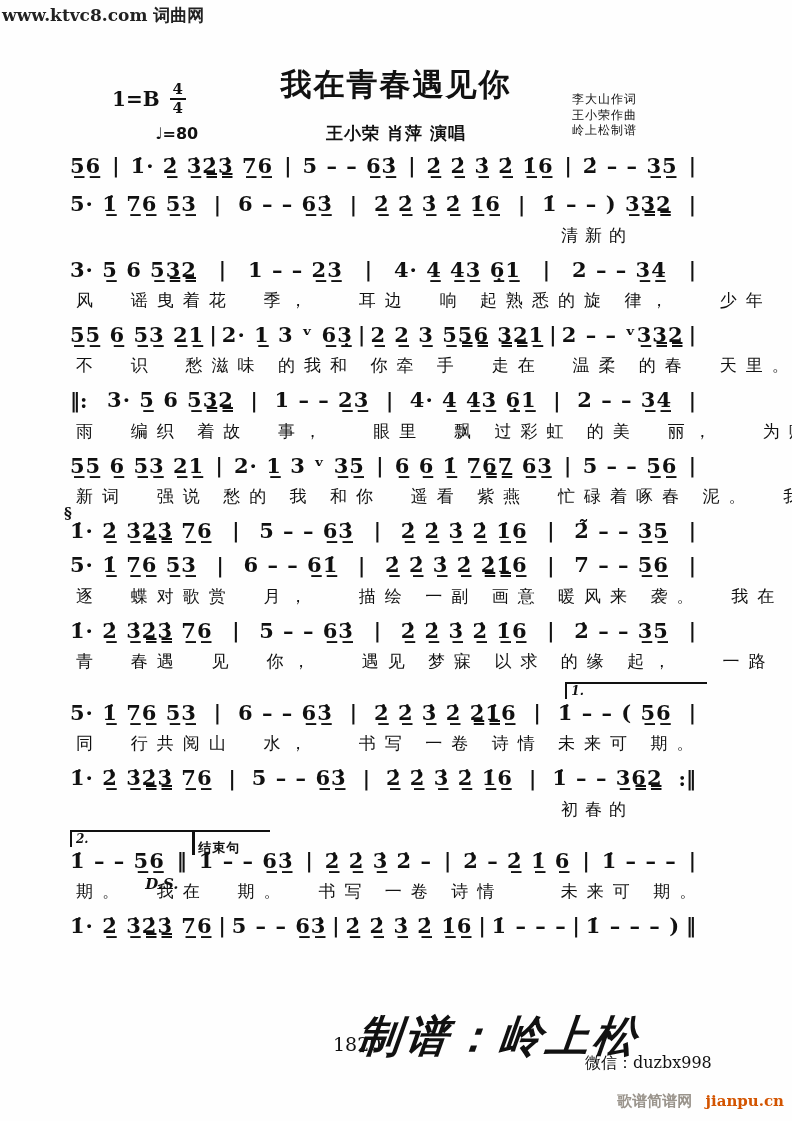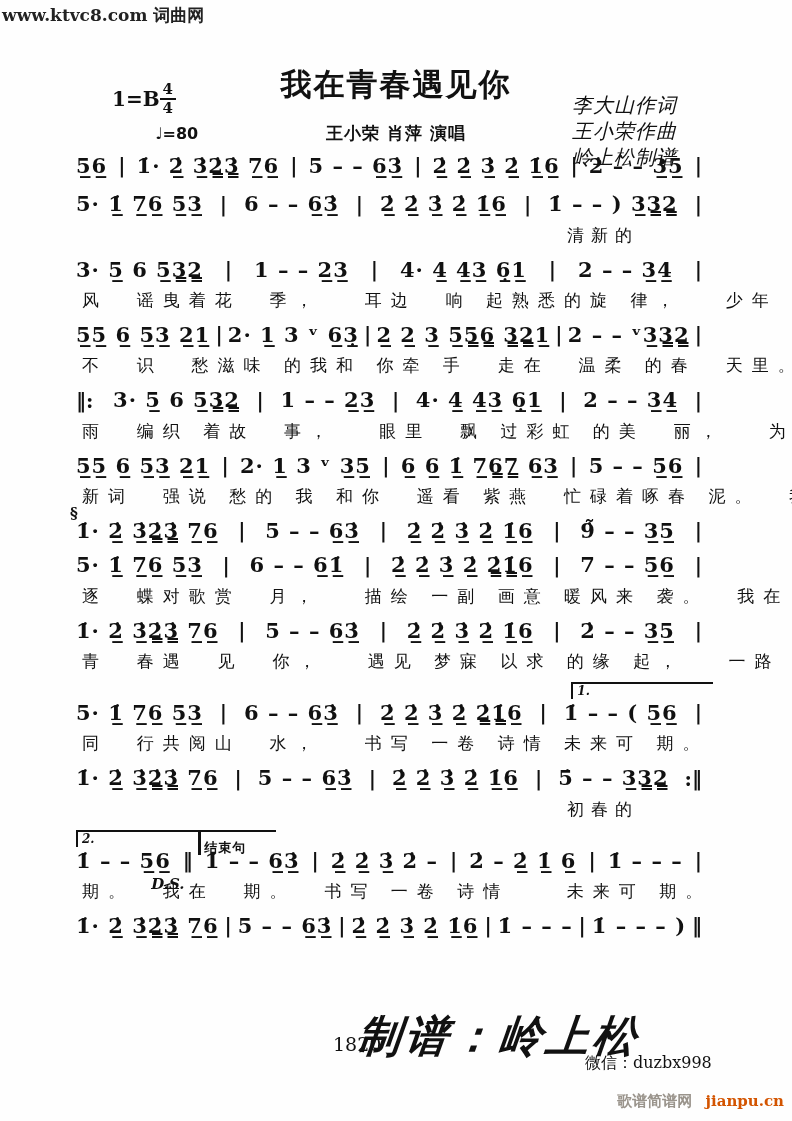--- a/index.html
+++ b/index.html
@@ -3,34 +3,34 @@
 <meta charset="utf-8">
 <style>
   html,body{margin:0;padding:0;background:#e8e8e8;}
   .page{position:relative;width:792px;height:1121px;background:#fefefe;color:#111;
         font-family:"DejaVu Serif", serif;overflow:hidden;margin:0 auto;}
 
   
   .wm-top{position:absolute;top:4px;left:2px;font-size:17px;font-weight:bold;color:#222;
           font-family:"DejaVu Serif", serif;}
   .keysig{position:absolute;top:82px;left:112px;font-size:20px;font-weight:bold;
-          display:flex;align-items:center;gap:0;}
+          display:flex;align-items:center;gap:10px;}
   .frac{display:inline-flex;flex-direction:column;align-items:center;line-height:1;}
   .frac .num{display:block;border-bottom:2px solid #111;padding:0 3px 1px;font-size:15px;font-weight:bold;}
   .frac .den{display:block;padding-top:1px;font-size:15px;font-weight:bold;}
   .title{position:absolute;top:64px;left:0;width:100%;text-align:center;font-size:31px;
          font-weight:bold;font-family:Liberation Sans, sans-serif;letter-spacing:2px;}
   .performer{position:absolute;top:122px;left:0;width:100%;text-align:center;font-size:17px;
              font-weight:bold;letter-spacing:1px;}
   .tempo{position:absolute;top:124px;left:155px;font-size:16px;font-weight:bold;
          font-family:"DejaVu Sans", sans-serif;}
-  .credits{position:absolute;top:92px;left:572px;font-size:20px;line-height:1.3;letter-spacing:1px;font-style:italic;}
+  .credits{position:absolute;top:92px;left:572px;font-size:12px;line-height:1.3;letter-spacing:1px;}
 
   
-  .systems{position:absolute;top:152px;left:76px;width:627px;}
+  .systems{position:absolute;top:152px;left:70px;width:627px;}
   .system{position:relative;margin-bottom:6px;}
   .system.pad-top{padding-top:17px;}
   .notes-row{display:flex;justify-content:space-between;align-items:flex-end;
              font-size:21px;font-weight:bold;line-height:1.35;white-space:pre;}
   .m{white-space:pre;letter-spacing:1px;}
   .bar{font-weight:bold;padding:0 1px;font-size:20px;}
   .prefix{font-weight:bold;font-size:20px;margin-right:4px;}
   .segno{position:absolute;left:-6px;top:-13px;font-size:15px;font-weight:bold;}
   .lyrics{white-space:pre;font-size:17px;letter-spacing:9px;padding:5px 0 2px 6px;height:24px;}
   .lyrics.right{text-align:right;padding-right:64px;letter-spacing:7px;}
@@ -93,37 +93,37 @@
       <div class="system">
         <div class="notes-row"><span class="prefix">‖:</span><span class="m">3· 5̲ 6 5̲3̳2̳</span><span class="bar">|</span><span class="m">1 – – 2̲3̲</span><span class="bar">|</span><span class="m">4· 4̲ 4̲3̲ 6̲̣1̲</span><span class="bar">|</span><span class="m">2 – – 3̲4̲</span><span class="bar">|</span></div>
         <div class="lyrics">雨  编织 着故  事，   眼里  飘 过彩虹 的美  丽，   为赋</div>
       </div>
       <div class="system">
         <div class="notes-row"><span class="m">5̲5̲ 6̲ 5̲3̲ 2̲1̲</span><span class="bar">|</span><span class="m">2· 1̲ 3 ᵛ 3̲5̲</span><span class="bar">|</span><span class="m">6̲ 6̲ 1̲̇ 7̲6̳7̳ 6̲3̲</span><span class="bar">|</span><span class="m">5 – – 5̲6̲</span><span class="bar">|</span></div>
         <div class="lyrics">新词  强说 愁的 我 和你  遥看 紫燕  忙碌着啄春 泥。  我在</div>
       </div>
       <div class="system">
         <span class="segno">§</span>
-        <div class="notes-row"><span class="m">1̇· 2̲̇ 3̲̇2̳̇3̳̇ 7̲6̲</span><span class="bar">|</span><span class="m">5 – – 6̲3̲̇</span><span class="bar">|</span><span class="m">2̲̇ 2̲̇ 3̲̇ 2̲̇ 1̲̇6̲</span><span class="bar">|</span><span class="m">9̇̃ – – 3̲5̲</span><span class="bar">|</span></div>
+        <div class="notes-row"><span class="m">1̇· 2̲̇ 3̲̇2̳̇3̳̇ 7̲6̲</span><span class="bar">|</span><span class="m">5 – – 6̲3̲̇</span><span class="bar">|</span><span class="m">2̲̇ 2̲̇ 3̲̇ 2̲̇ 1̲̇6̲</span><span class="bar">|</span><span class="m">2̇̃ – – 3̲5̲</span><span class="bar">|</span></div>
       </div>
       <div class="system">
         <div class="notes-row"><span class="m">5· 1̲̇ 7̲6̲ 5̲3̲</span><span class="bar">|</span><span class="m">6 – – 6̲1̲̇</span><span class="bar">|</span><span class="m">2̲̇ 2̲̇ 3̲̇ 2̲̇ 2̳̇1̳̇6̲</span><span class="bar">|</span><span class="m">7 – – 5̲6̲</span><span class="bar">|</span></div>
         <div class="lyrics">逐  蝶对歌赏  月，   描绘 一副 画意 暖风来 袭。  我在</div>
       </div>
       <div class="system">
         <div class="notes-row"><span class="m">1̇· 2̲̇ 3̲̇2̳̇3̳̇ 7̲6̲</span><span class="bar">|</span><span class="m">5 – – 6̲3̲̇</span><span class="bar">|</span><span class="m">2̲̇ 2̲̇ 3̲̇ 2̲̇ 1̲̇6̲</span><span class="bar">|</span><span class="m">2̇ – – 3̲5̲</span><span class="bar">|</span></div>
         <div class="lyrics">青  春遇  见  你，   遇见 梦寐 以求 的缘 起，   一路</div>
       </div>
       <div class="system pad-top">
         <div class="ending" style="left: 79%; width: 21%;">1.</div>
         <div class="notes-row"><span class="m">5· 1̲̇ 7̲6̲ 5̲3̲</span><span class="bar">|</span><span class="m">6 – – 6̲3̲̇</span><span class="bar">|</span><span class="m">2̲̇ 2̲̇ 3̲̇ 2̲̇ 2̳̇1̳̇6̲</span><span class="bar">|</span><span class="m">1̇ – – ( 5̲6̲</span><span class="bar">|</span></div>
         <div class="lyrics">同  行共阅山  水，   书写 一卷 诗情 未来可 期。</div>
       </div>
       <div class="system">
-        <div class="notes-row"><span class="m">1̇· 2̲̇ 3̲̇2̳̇3̳̇ 7̲6̲</span><span class="bar">|</span><span class="m">5 – – 6̲3̲̇</span><span class="bar">|</span><span class="m">2̲̇ 2̲̇ 3̲̇ 2̲̇ 1̲̇6̲</span><span class="bar">|</span><span class="m">5̇ – – 3̲3̳2̳</span><span class="bar">:‖</span></div>
+        <div class="notes-row"><span class="m">1̇· 2̲̇ 3̲̇2̳̇3̳̇ 7̲6̲</span><span class="bar">|</span><span class="m">5 – – 6̲3̲̇</span><span class="bar">|</span><span class="m">2̲̇ 2̲̇ 3̲̇ 2̲̇ 1̲̇6̲</span><span class="bar">|</span><span class="m">1̇ – – 3̲6̳2̳</span><span class="bar">:‖</span></div>
         <div class="lyrics right">初春的</div>
       </div>
       <div class="system pad-top">
         <div class="ending" style="left: 0%; width: 18%;">2.</div>
         <div class="section-label" style="left: 19.5%;">结束句</div>
         <div class="notes-row"><span class="m">1̇ – – 5̲6̲</span><span class="bar">‖</span><span class="m">1̇ – – 6̲3̲̇</span><span class="bar">|</span><span class="m">2̲̇ 2̲̇ 3̲̇ 2̇ –</span><span class="bar">|</span><span class="m">2̇ – 2̲̇ 1̲̇ 6̲</span><span class="bar">|</span><span class="m">1̇ – – –</span><span class="bar">|</span></div>
         <div class="ds" style="left: 12%;">D.S.</div>
         <div class="lyrics">期。  我在  期。  书写 一卷 诗情    未来可 期。</div>
       </div>
       <div class="system" style="margin-bottom: 10px;">

